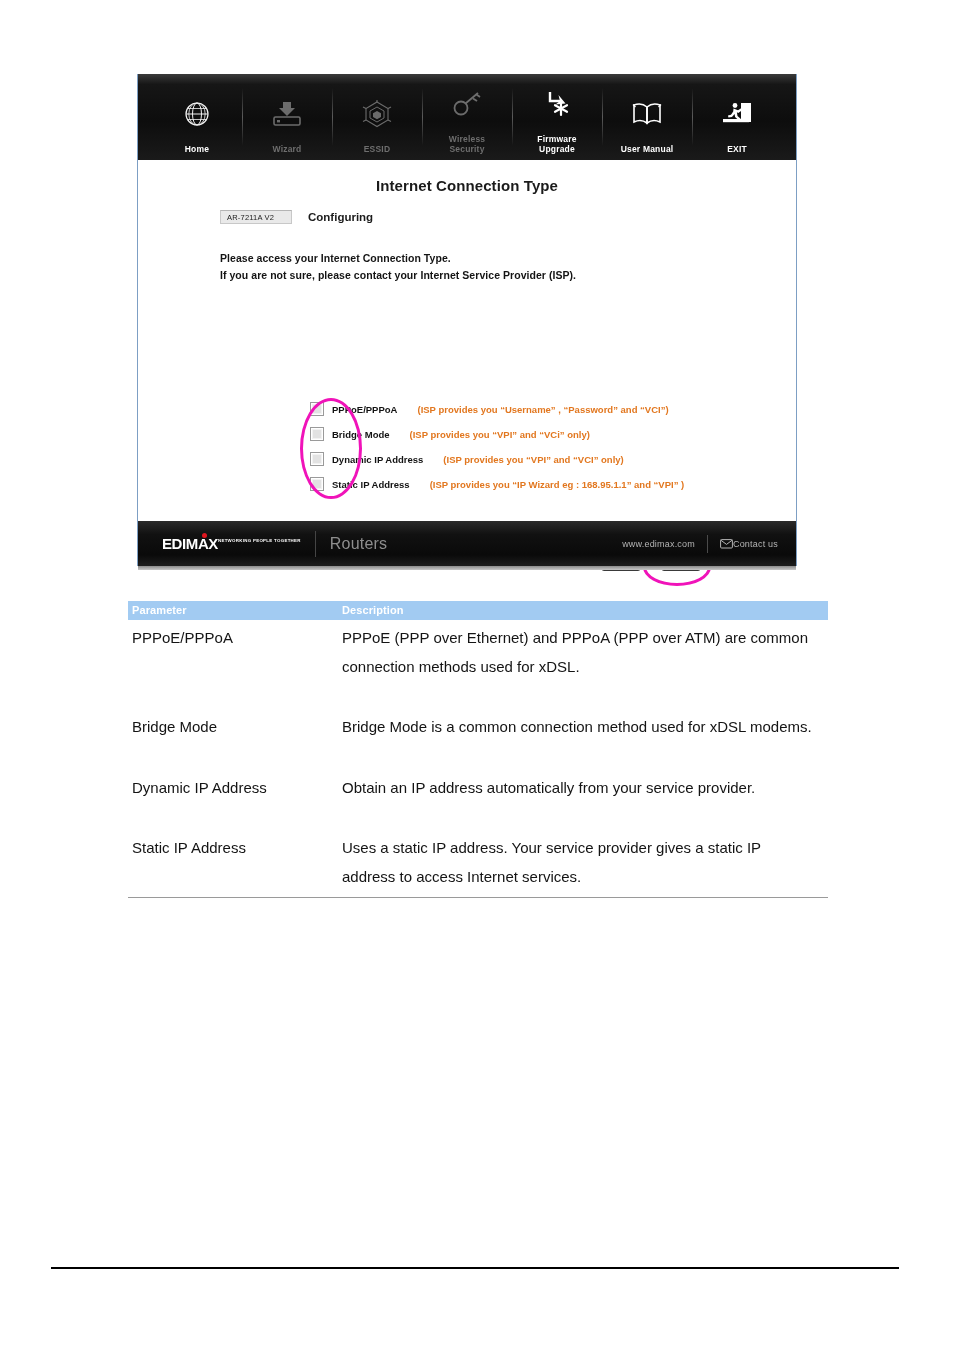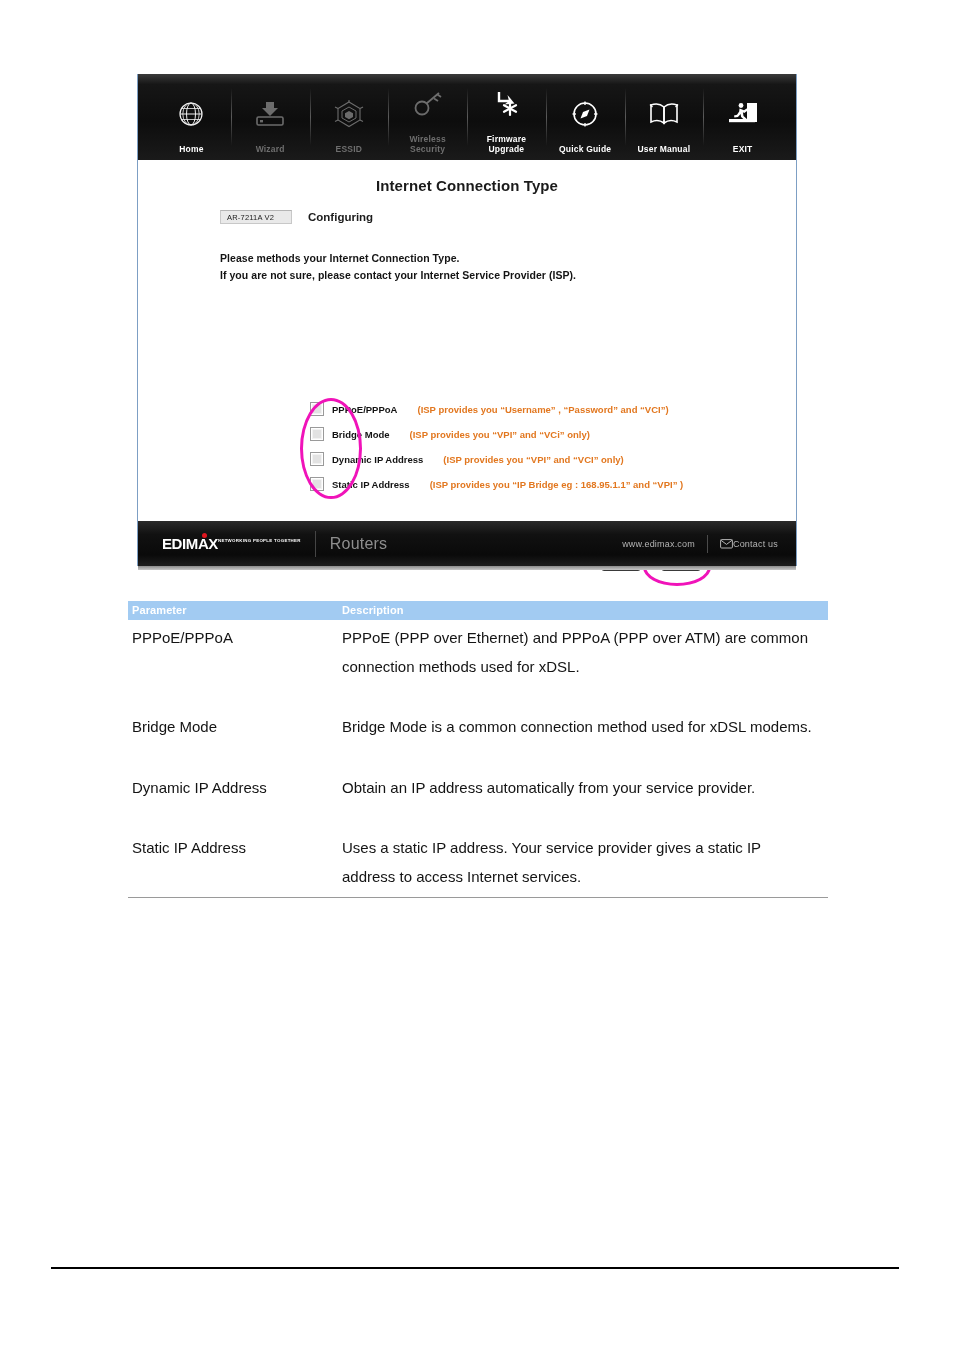--- a/index.html
+++ b/index.html
@@ -406,33 +406,20 @@
           <g stroke="#ffffff" stroke-width="2.2" stroke-linecap="round">
             <line x1="20" y1="13" x2="20" y2="26"></line>
             <line x1="14" y1="16.2" x2="26" y2="22.8"></line>
             <line x1="26" y1="16.2" x2="14" y2="22.8"></line>
           </g>
         </svg>
       </span>
       <span class="nav-label"><span>Firmware</span><br><span>Upgrade</span></span>
     </div>
 
-    <div class="nav-item">
-      <span class="nav-icon">
-        <svg width="30" height="30" viewBox="0 0 30 30">
-          <circle cx="15" cy="15" r="11" fill="none" stroke="#ffffff" stroke-width="1.6"></circle>
-          <polygon points="19.5,10.5 13,13 10.5,19.5 17,17" fill="#ffffff"></polygon>
-          <line x1="15" y1="2.5" x2="15" y2="6" stroke="#ffffff" stroke-width="1.4"></line>
-          <line x1="15" y1="24" x2="15" y2="27.5" stroke="#ffffff" stroke-width="1.4"></line>
-          <line x1="2.5" y1="15" x2="6" y2="15" stroke="#ffffff" stroke-width="1.4"></line>
-          <line x1="24" y1="15" x2="27.5" y2="15" stroke="#ffffff" stroke-width="1.4"></line>
-        </svg>
-      </span>
-      <span class="nav-label">Quick Guide</span>
-    </div>
 
     <div class="nav-item">
       <span class="nav-icon">
         <svg width="36" height="28" viewBox="0 0 36 28">
           <path d="M18 7 C14 3.5 9 3.5 5 5 L5 22 C9 20 14 20 18 23 Z" fill="none" stroke="#ffffff" stroke-width="1.6"></path>
           <path d="M18 7 C22 3.5 27 3.5 31 5 L31 22 C27 20 22 20 18 23 Z" fill="none" stroke="#ffffff" stroke-width="1.6"></path>
           <path d="M4 4.5 l2.5 2.5" stroke="#ffffff" stroke-width="1.3"></path>
           <path d="M32 4.5 l-2.5 2.5" stroke="#ffffff" stroke-width="1.3"></path>
         </svg>
       </span>
@@ -458,21 +445,21 @@
   <div class="panel-body">
 
     <div class="page-title">Internet Connection Type</div>
 
     <div class="model-row">
       <div class="model-box">AR-7211A V2</div>
       <div class="configuring">Configuring</div>
     </div>
 
     <div class="instructions">
-      <div>Please methods your Internet Connection Type.</div>
+      <div>Please access your Internet Connection Type.</div>
       <div>If you are not sure, please contact your Internet Service Provider (ISP).</div>
     </div>
 
     <div class="options">
 
       <div class="option-row">
         <span class="chk"></span>
         <span class="opt-name">PPPoE/PPPoA</span>
         <span class="opt-hint">(ISP provides you “Username” , “Password” and “VCI”)</span>
       </div>
@@ -485,21 +472,21 @@
 
       <div class="option-row">
         <span class="chk"></span>
         <span class="opt-name">Dynamic IP Address</span>
         <span class="opt-hint">(ISP provides you “VPI” and “VCI” only)</span>
       </div>
 
       <div class="option-row">
         <span class="chk"></span>
         <span class="opt-name">Static IP Address</span>
-        <span class="opt-hint">(ISP provides you “IP Bridge eg : 168.95.1.1” and “VPI” )</span>
+        <span class="opt-hint">(ISP provides you “IP Wizard eg : 168.95.1.1” and “VPI” )</span>
       </div>
 
     </div>
 
     <div class="ellipse-checks"></div>
 
     <div class="btn-row">
       <div class="ui-btn">Back</div>
       <div class="ui-btn">Next</div>
     </div>

